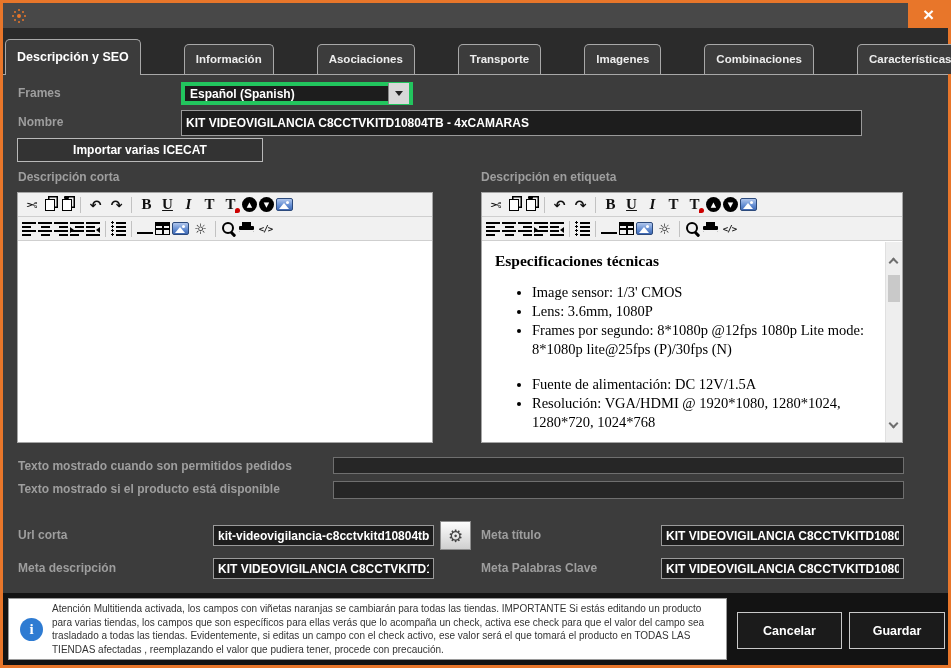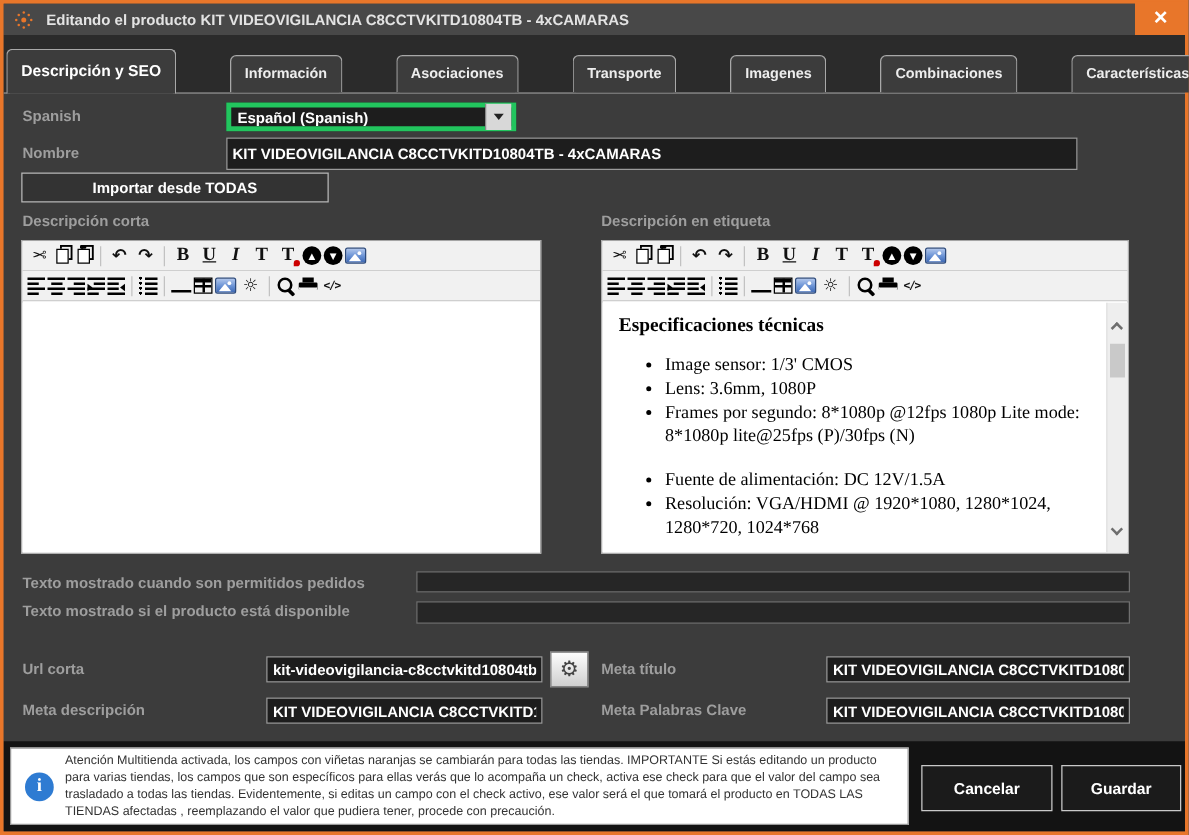--- a/index.html
+++ b/index.html
@@ -107,52 +107,51 @@
   .fbtn{position:absolute;top:19px;height:37px;background:#1b1b1b;border:1px solid #c9c9c9;color:#fff;
         font-weight:bold;font-size:12.5px;display:flex;align-items:center;justify-content:center;cursor:pointer;}
 </style>
 </head>
 <body>
 
 <div class="window">
 
   <div class="titlebar">
     <span class="burst"></span>
-    <span class="title">Editando el producto KIT VIDEOVIGILANCIA C8CCTVKITD10804TB - 4xCAMARAS</span>
     <div class="closebtn">
       <span>×</span>
     </div>
   </div>
 
   <div class="tabstrip" id="tabbar">
     <div class="tabline"></div>
   <div class="tab active">Descripción y SEO</div>
       <div class="tab">Información</div>
       <div class="tab">Asociaciones</div>
       <div class="tab">Transporte</div>
       <div class="tab">Imagenes</div>
       <div class="tab">Combinaciones</div>
       <div class="tab">Características</div>
       <div class="tab">Cantidades y almacenado</div>
     </div>
 
   <div class="main">
 
-    <span class="lbl" style="left:15px;top:11px">Spanish</span>
+    <span class="lbl" style="left:15px;top:11px">Frames</span>
     <div class="selectbox">
       <span class="val">Español (Spanish)</span>
       <div class="selbtn">
           <i></i>
         </div>
     </div>
 
     <span class="lbl" style="left:15px;top:40px">Nombre</span>
     <input class="tinput" style="left: 178px; top: 35px; width: 681px; height: 26px;" value="KIT VIDEOVIGILANCIA C8CCTVKITD10804TB - 4xCAMARAS">
 
-    <div class="btn" style="left:14px;top:63px;width:246px;height:24px">Importar desde TODAS</div>
+    <div class="btn" style="left:14px;top:63px;width:246px;height:24px">Importar varias ICECAT</div>
 
     <span class="lbl" style="left:15px;top:95px">Descripción corta</span>
     <div class="editor" style="left:14px;width:416px;height:251px">
       <div class="tb-row">
           <span class="tb-icon g-cut">✂</span>
           <span class="tb-icon copy-ic"></span>
           <span class="tb-icon paste-ic"></span>
           <span class="tb-sep"></span>
           <span class="tb-icon">↶</span>
           <span class="tb-icon">↷</span>

